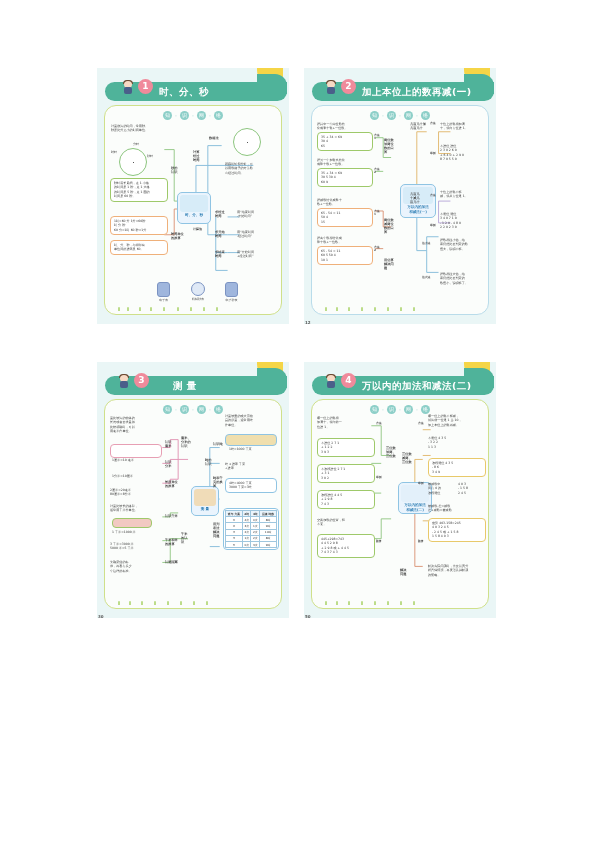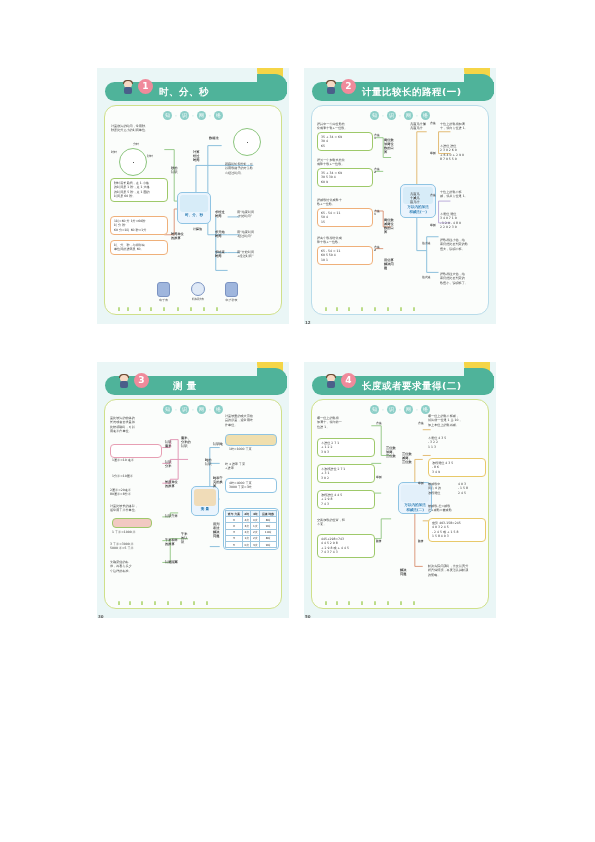--- a/index.html
+++ b/index.html
@@ -276,21 +276,21 @@
       <div class="corner right"></div>
       <div class="banner r">
           <div class="tail"></div>
         </div>
       <div class="kid" style="left:22px">
         <div class="hair"></div>
           <div class="head"></div>
           <div class="body"></div>
       </div>
       <div class="chap-num" style="left:37px">2</div>
-      <div class="chap-title" style="left:58px">计量比较长的路程(一)</div>
+      <div class="chap-title" style="left:58px">加上本位上的数再减(一)</div>
 
       <div class="card blue">
         <div class="sublabel">
           <span class="dot">知</span>
           <span class="sep">·</span>
           <span class="dot">识</span>
           <span class="sep">·</span>
           <span class="dot">网</span>
           <span class="sep">·</span>
           <span class="dot">络</span>
@@ -572,21 +572,21 @@
       <div class="corner right"></div>
       <div class="banner r">
           <div class="tail"></div>
         </div>
       <div class="kid" style="left:22px">
         <div class="hair"></div>
           <div class="head"></div>
           <div class="body"></div>
       </div>
       <div class="chap-num" style="left:37px">4</div>
-      <div class="chap-title" style="left:58px">长度或者要求量得(二)</div>
+      <div class="chap-title" style="left:58px">万以内的加法和减法(二)</div>
 
       <div class="card green">
         <div class="sublabel">
           <span class="dot">知</span>
           <span class="sep">·</span>
           <span class="dot">识</span>
           <span class="sep">·</span>
           <span class="dot">网</span>
           <span class="sep">·</span>
           <span class="dot">络</span>

